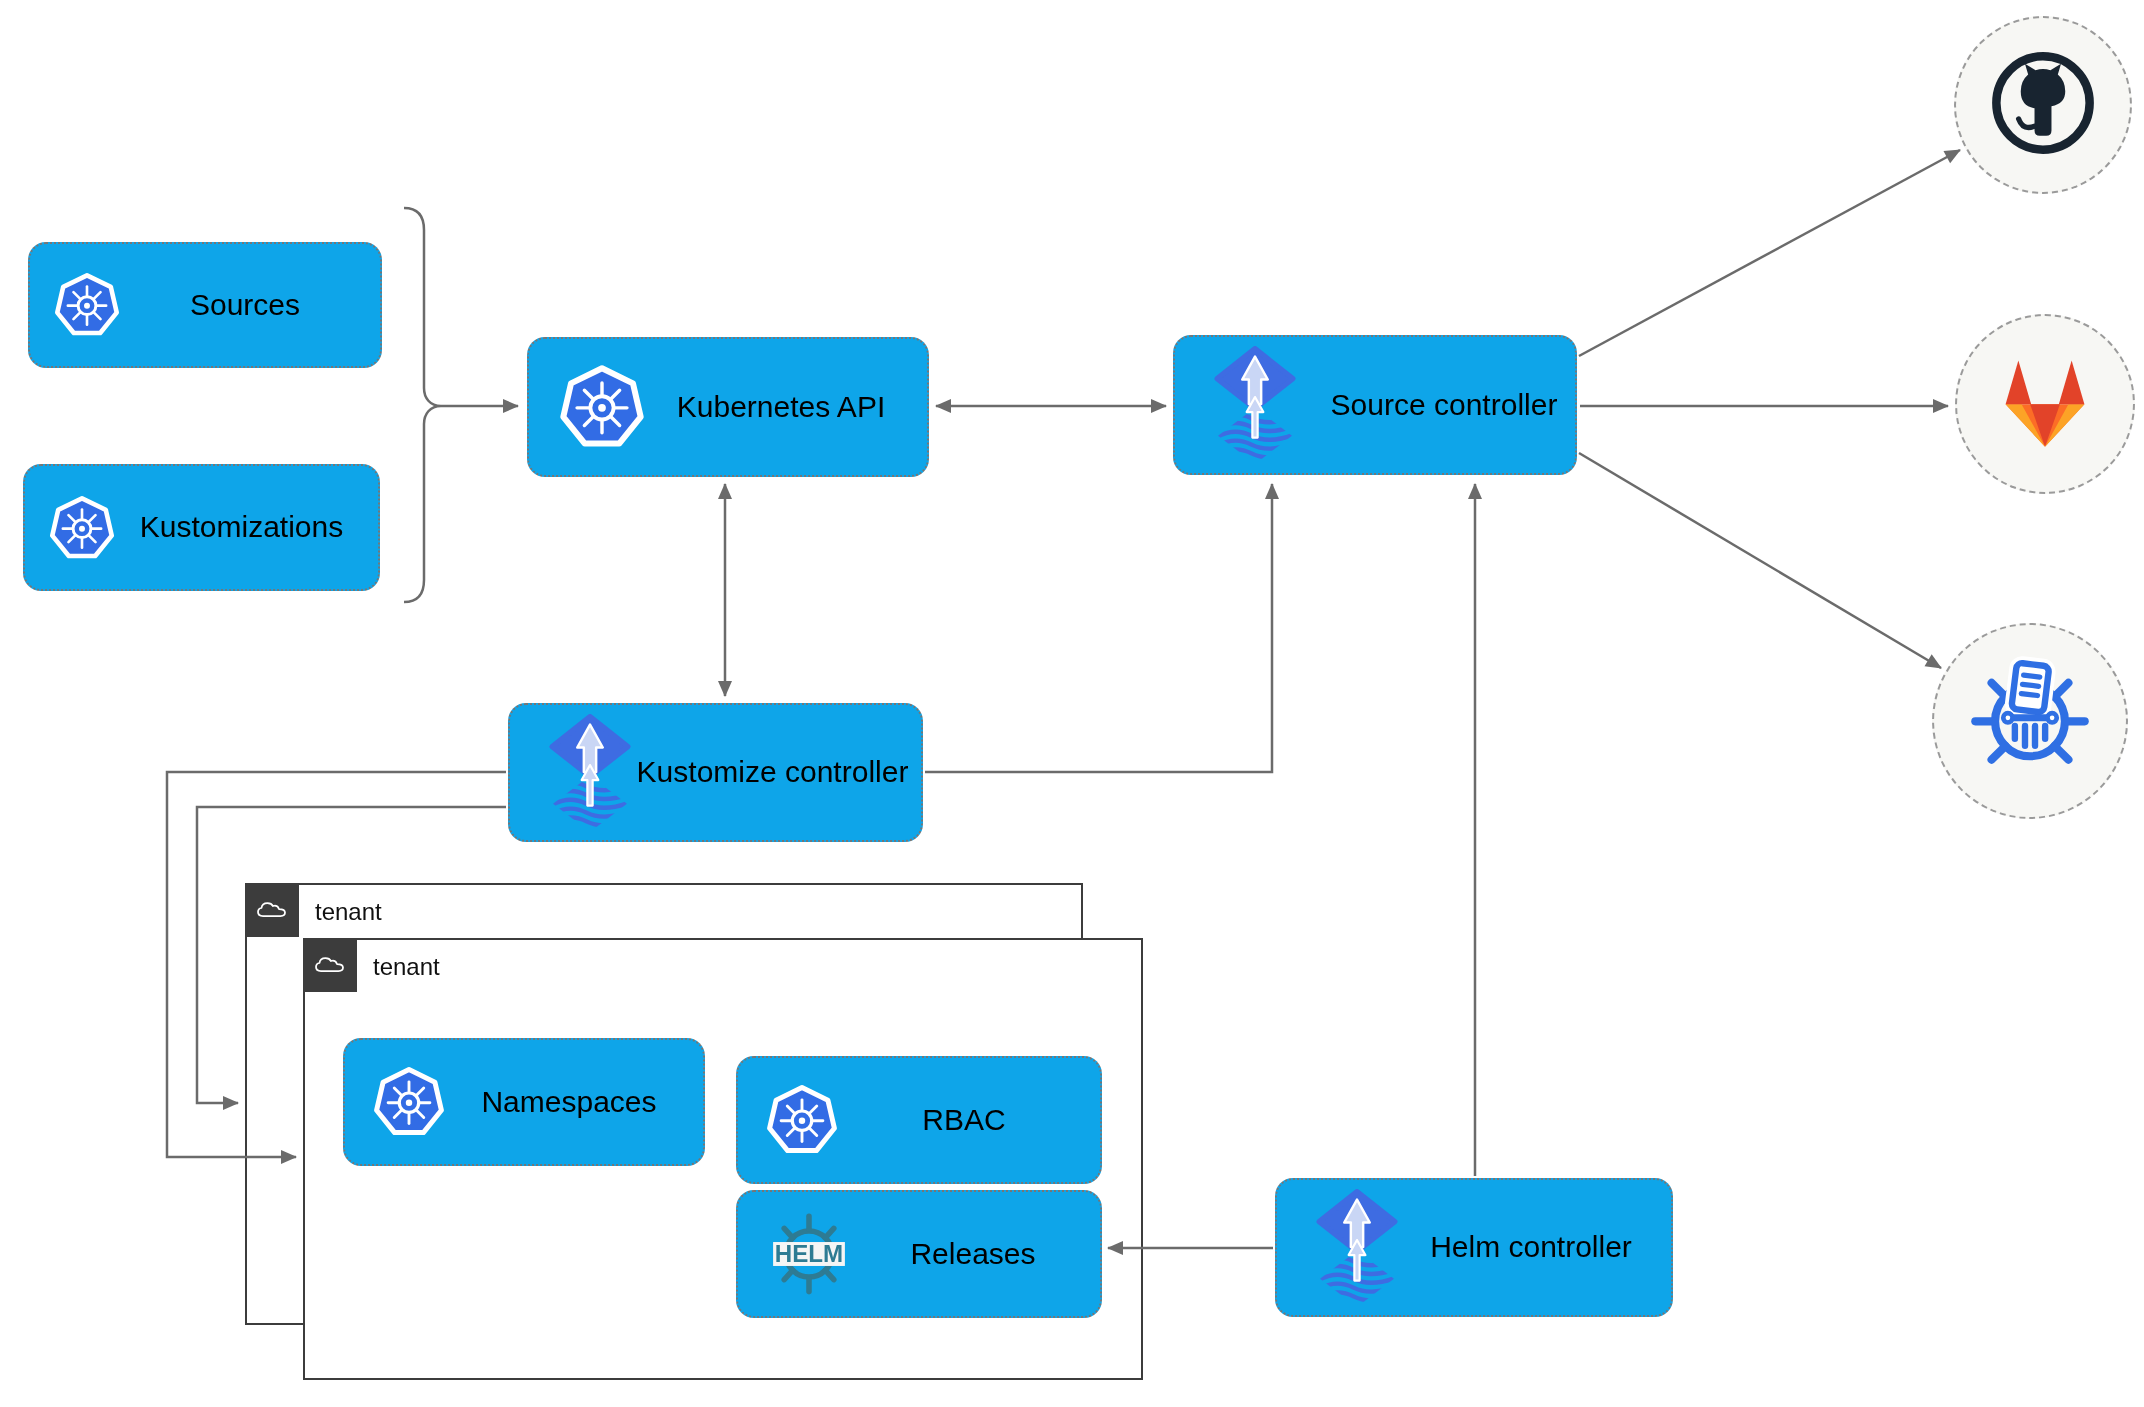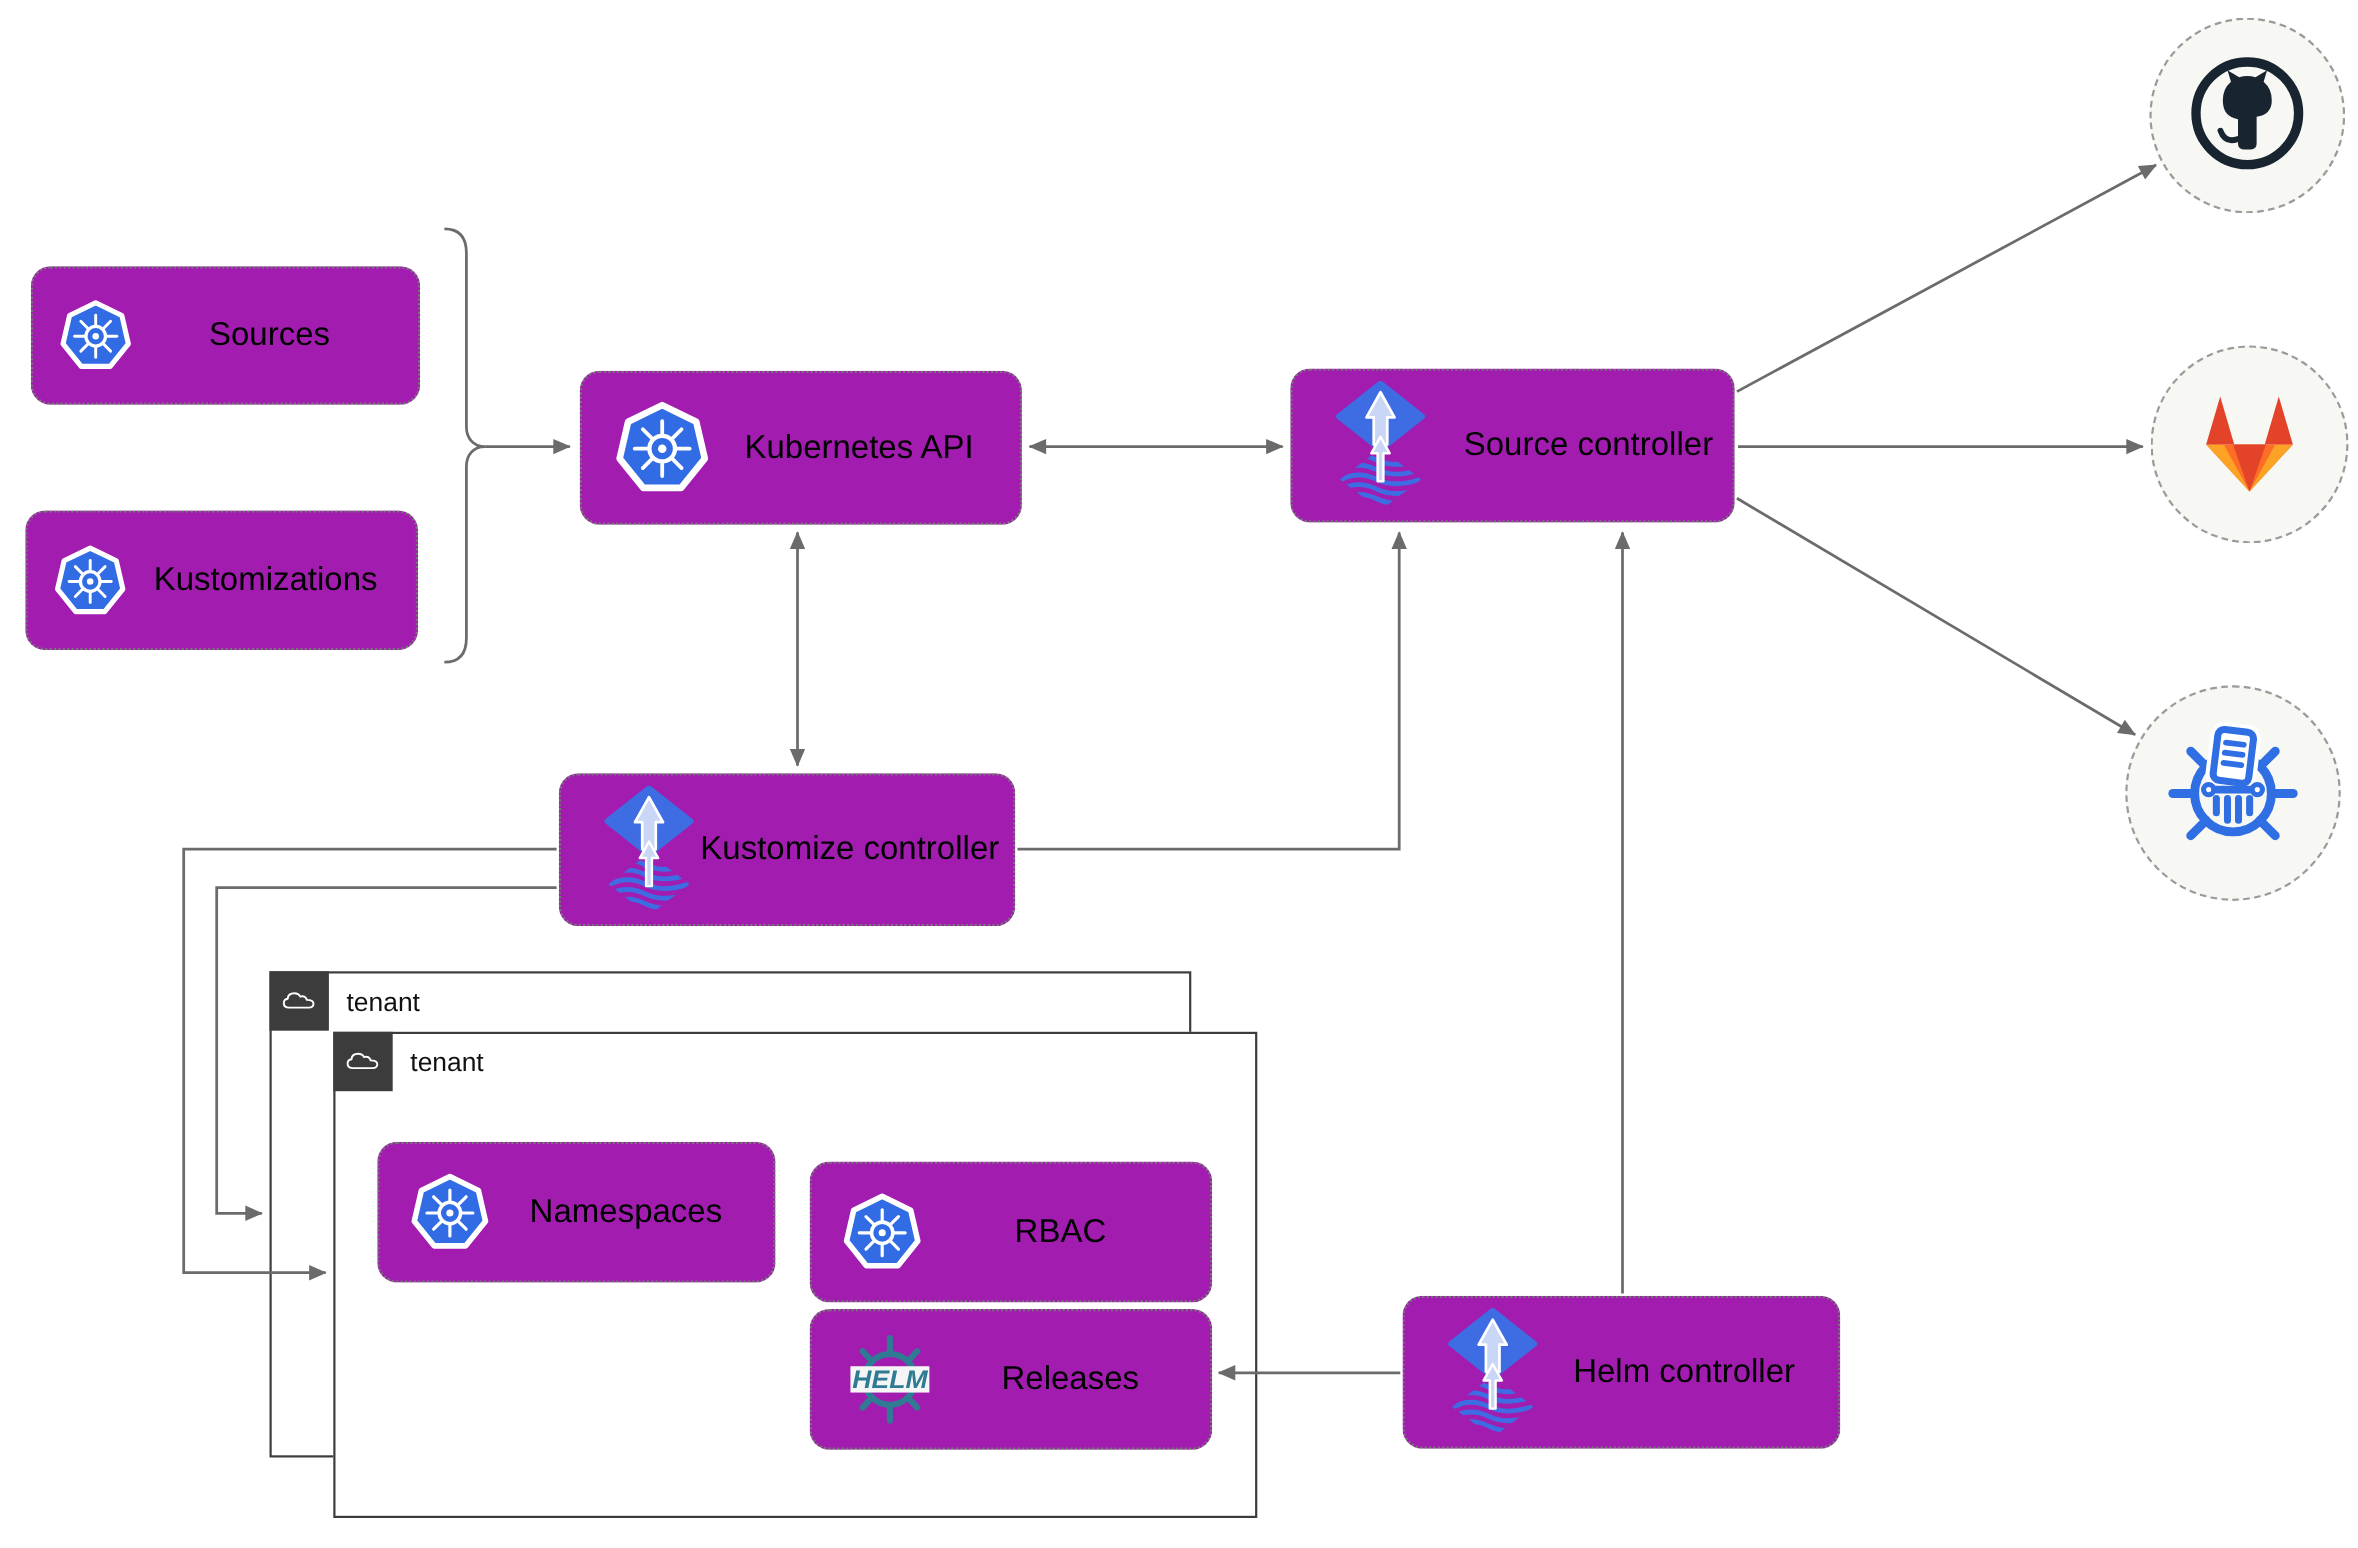--- a/index.html
+++ b/index.html
@@ -1,20 +1,20 @@
 <!DOCTYPE html>
 <html><head>
 <meta charset="utf-8">
 <style>
   html,body{margin:0;padding:0;background:#ffffff;font-family:"Liberation Sans",sans-serif;}
   .canvas{position:relative;width:2144px;height:1407px;background:#fff;overflow:hidden;}
   .overlay{position:absolute;left:0;top:0;width:2144px;height:1407px;z-index:5;pointer-events:none;}
-  .node{position:absolute;box-sizing:border-box;background:#a21caf;border:2px dotted #767676;
+  .node{position:absolute;box-sizing:border-box;background:#0ea5e9;border:2px dotted #767676;
         border-radius:18px;display:flex;align-items:center;z-index:3;}
-  .node .icon{flex:0 0 auto;display:flex;align-items:flex-end;justify-content:center;font-style:italic;}
+  .node .icon{flex:0 0 auto;display:flex;align-items:flex-end;justify-content:center;}
   .node .label{flex:1 1 auto;text-align:center;font-size:30px;color:#000;line-height:1.22;padding-right:10px;}
   .wrap{max-width:200px;margin:0 auto;}
   .tenant{position:absolute;box-sizing:border-box;background:#fff;border:2px solid #3C3C3C;}
   .tenant-header{position:absolute;left:-2px;top:-2px;width:54px;height:54px;background:#3C3C3C;
         display:flex;align-items:center;justify-content:center;}
   .tenant-label{position:absolute;left:68px;top:13px;font-size:24px;color:#111;}
   .circle{position:absolute;box-sizing:border-box;border:2px dashed #9A9A9A;border-radius:50%;
         background:#F7F7F4;display:flex;align-items:center;justify-content:center;z-index:3;}
   #tenant-back{left:245px;top:883px;width:838px;height:442px;z-index:1;}
   #tenant-front{left:303px;top:938px;width:840px;height:442px;z-index:2;}

